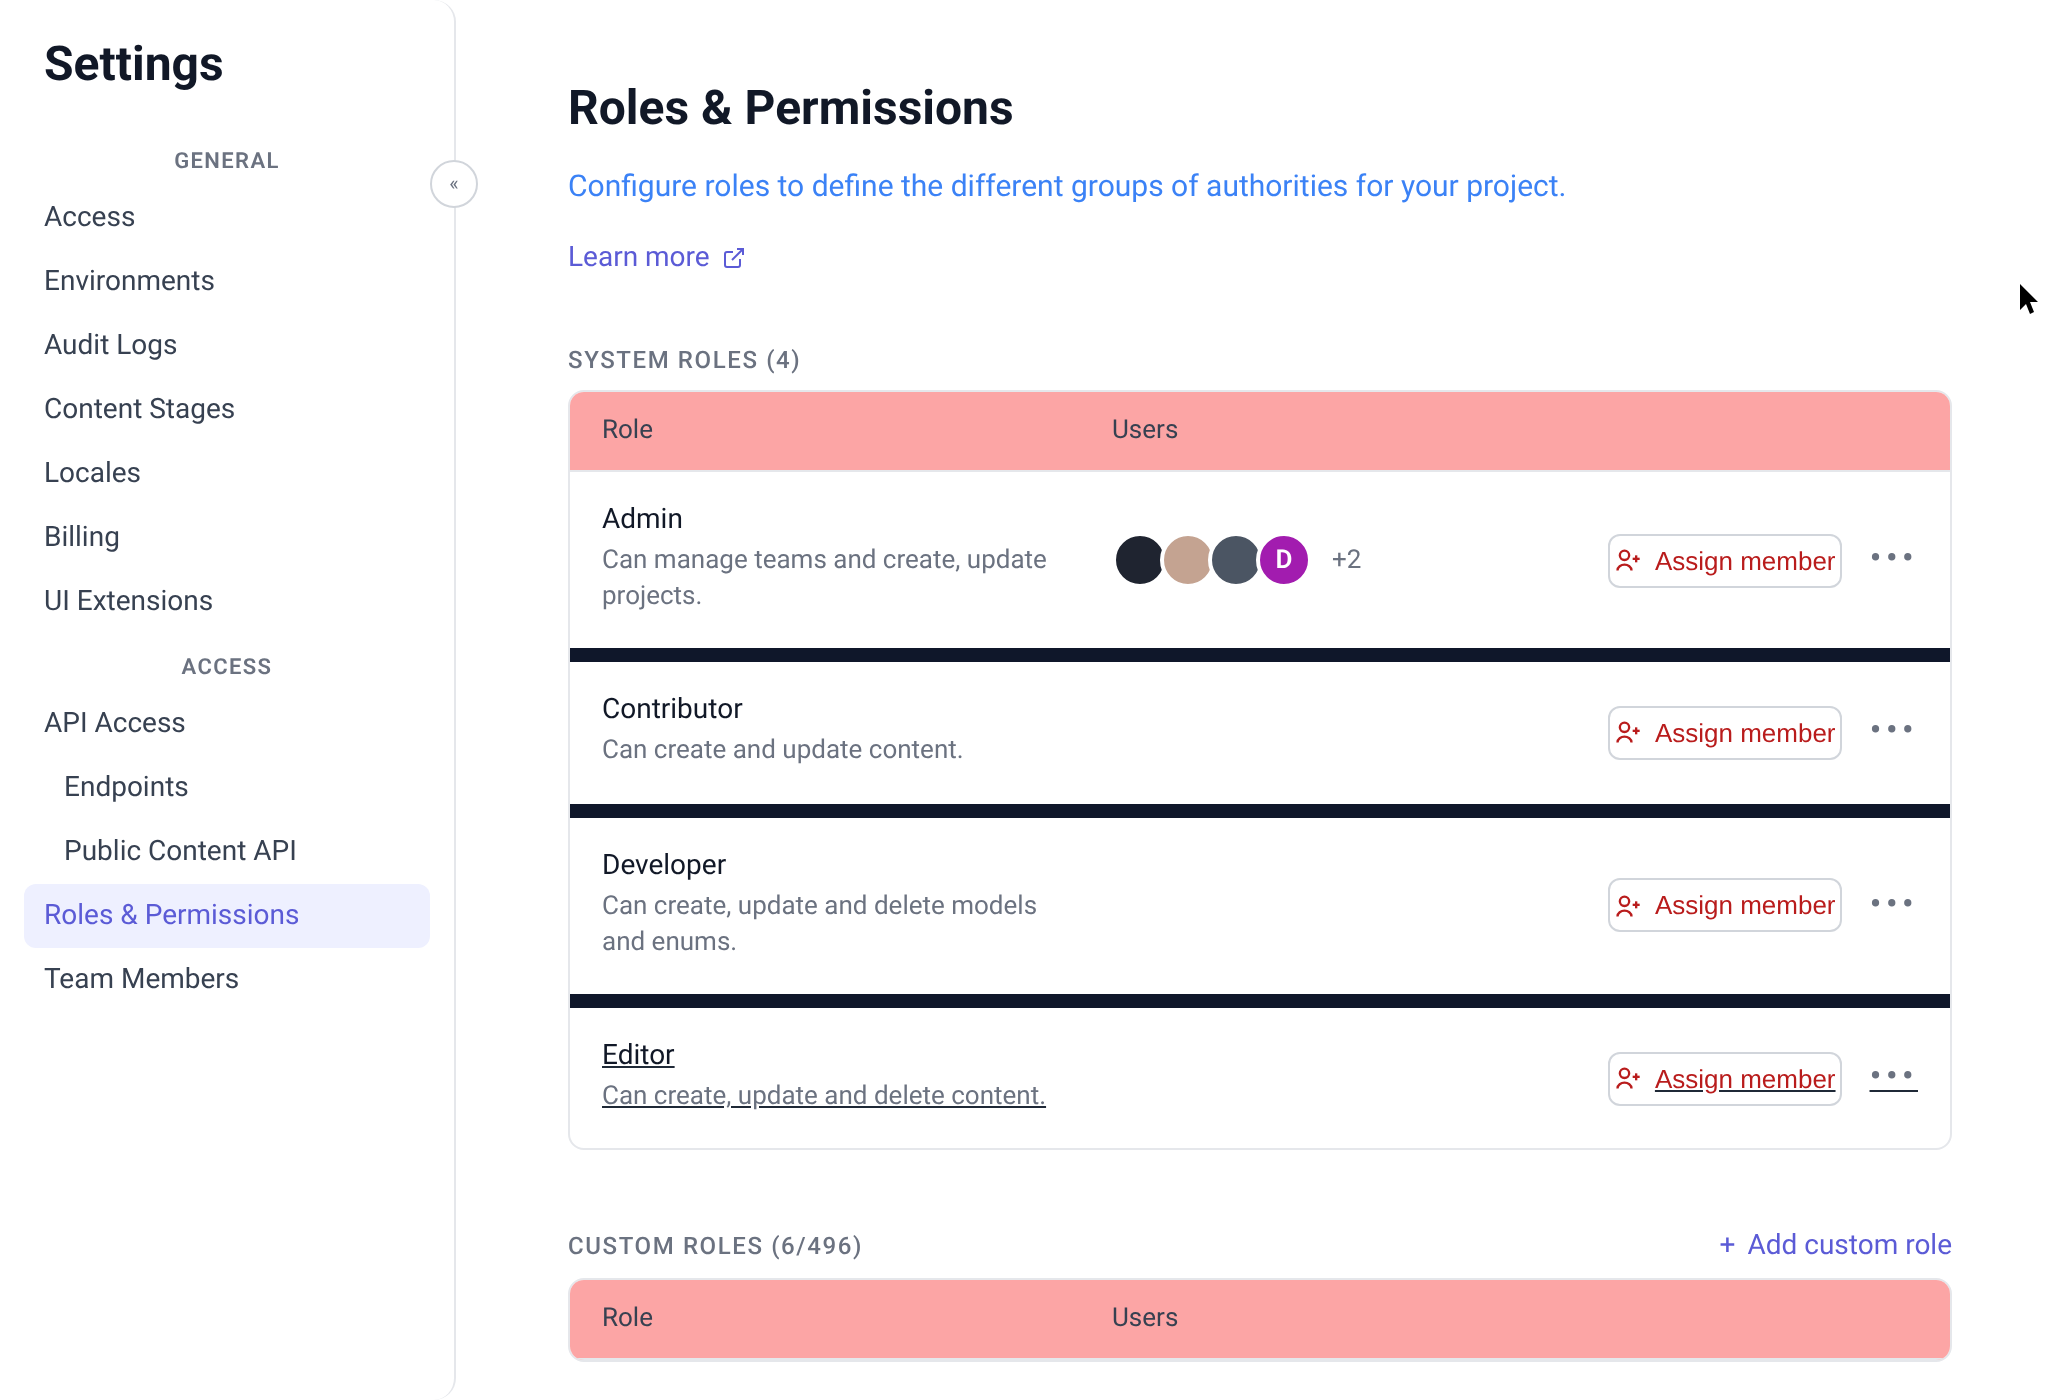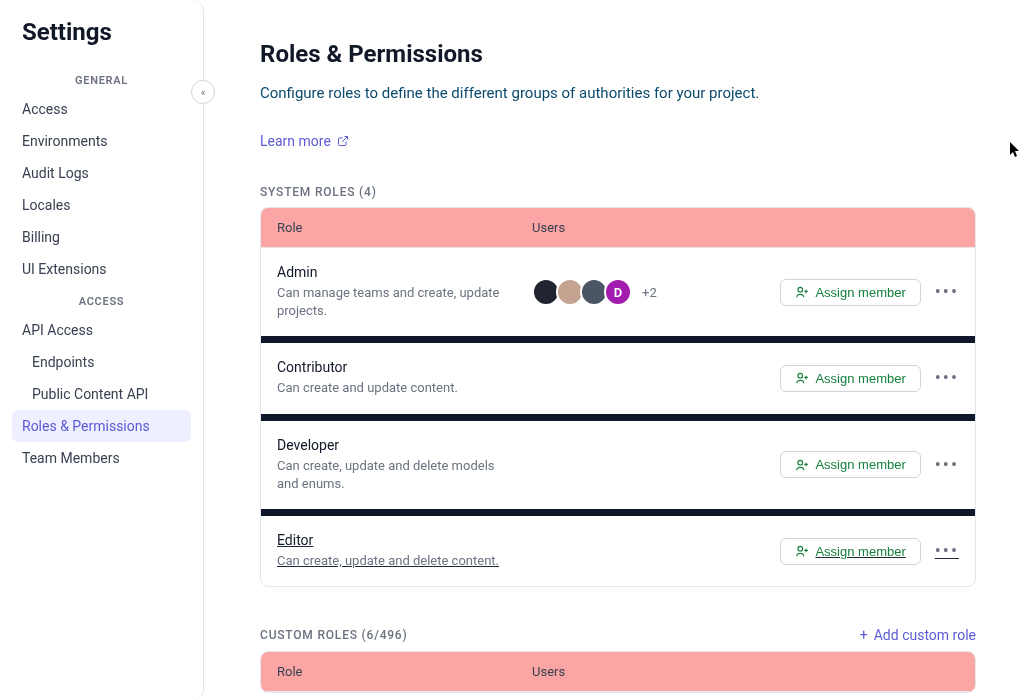--- a/index.html
+++ b/index.html
@@ -9,21 +9,21 @@
       color: #1f2937;
       width: 1024px;
       height: 700px;
       overflow: hidden;
       position: relative;
     }
     .container { display: flex; height: 100%; }
 
     
     .sidebar {
-      width: 204px;
+      width: 228px;
       border-right: 1px solid #e5e7eb;
       padding: 18px 12px;
       position: relative;
       border-radius: 11px;
     }
     .sidebar-title {
       font-size: 24px;
       font-weight: 700;
       padding: 0 10px 18px;
       color: #111827;
@@ -74,22 +74,22 @@
       height: 100%;
     }
     .page-title {
       font-size: 24px;
       font-weight: 700;
       color: #111827;
       margin-bottom: 16px;
     }
     .page-desc {
       font-size: 15px;
-      color: #0c4a6e;
-      margin-bottom: 29px;
+      color: #3b82f6;
+      margin-bottom: 16px;
     }
     .learn-link {
       font-size: 14px;
       color: #5b5bd6;
       cursor: pointer;
       display: inline-flex;
       align-items: center;
       gap: 6px;
       margin-bottom: 36px;
       text-align: center;
@@ -149,40 +149,41 @@
       width: 28px; height: 28px; border-radius: 50%;
       border: 2px solid #fff; margin-left: -4px;
       display: flex; align-items: center; justify-content: center;
       font-size: 13px; font-weight: 600; color: #fff;
     }
     .avatar:first-child { margin-left: 0; }
     .more-count { font-size: 13px; color: #6b7280; margin-left: 10px; }
     .actions-cell { display: flex; align-items: center; gap: 14px; }
     .assign-btn {
       display: inline-flex; align-items: center; gap: 6px;
-      padding: 5px 14px; border: 1px solid #d1d5db; border-radius: 6px;
-      font-size: 13px; color: #15803d; background: #fff; cursor: pointer;
+      padding: 5px 2px; border: 1px solid #d1d5db; border-radius: 6px;
+      font-size: 13px; color: #b91c1c; background: #fff; cursor: pointer;
     }
     .dots {
       color: #6b7280; cursor: pointer; font-size: 18px;
       letter-spacing: 2px; line-height: 1;
     }
     .cursor-img { position: absolute; top: 142px; right: 2px; font-size: 14px; pointer-events: none; }
   </style>
 </head>
 <body>
 
 <div class="container">
   <aside class="sidebar">
     <div class="sidebar-title">Settings</div>
 
     <div class="section-label">GENERAL</div>
     <div class="nav-item">Access</div>
     <div class="nav-item">Environments</div>
     <div class="nav-item">Audit Logs</div>
+    <div class="nav-item">Content Stages</div>
     <div class="nav-item">Locales</div>
     <div class="nav-item">Billing</div>
     <div class="nav-item">UI Extensions</div>
 
     <div class="section-label">ACCESS</div>
     <div class="nav-item">API Access</div>
     <div class="nav-item indent">Endpoints</div>
     <div class="nav-item indent">Public Content API</div>
     <div class="nav-item active">Roles &amp; Permissions</div>
     <div class="nav-item">Team Members</div>

